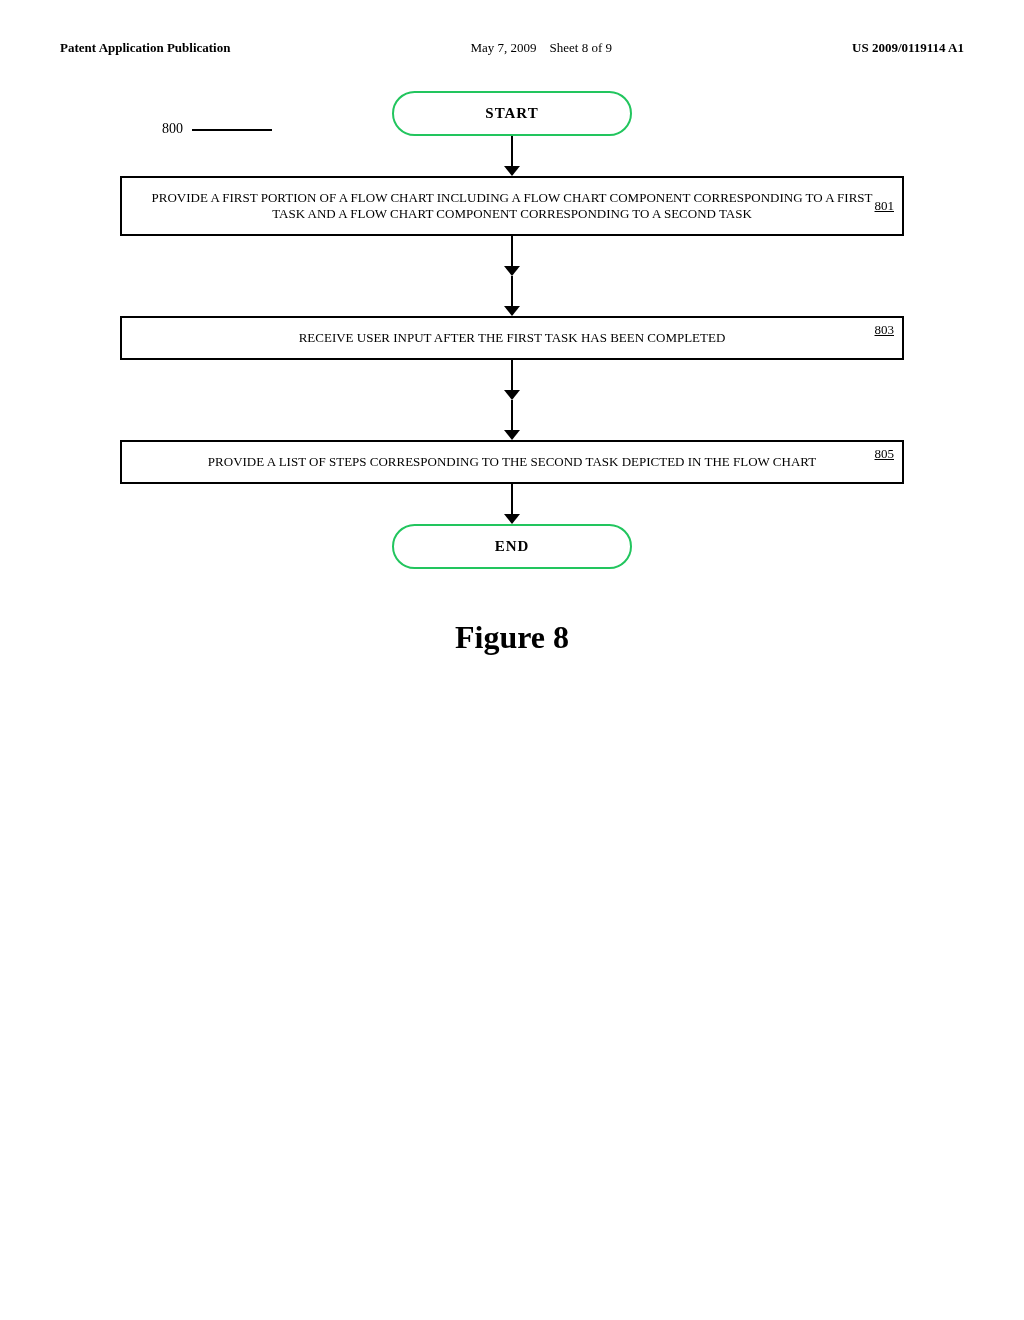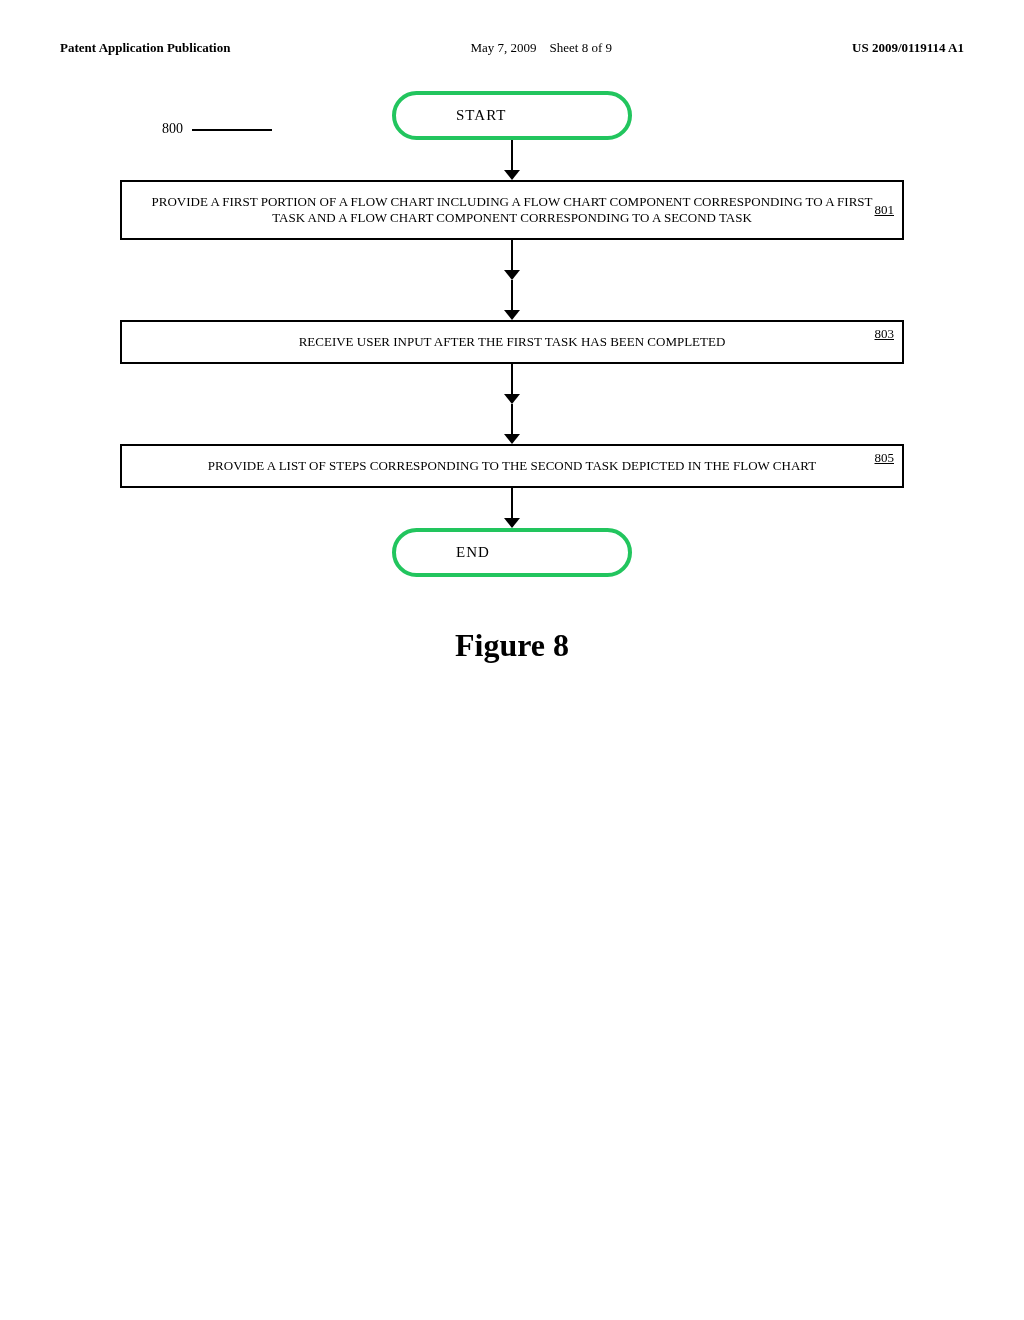--- a/index.html
+++ b/index.html
@@ -58,26 +58,26 @@
       width: 0;
       height: 0;
       border-left: 8px solid transparent;
       border-right: 8px solid transparent;
       border-top: 10px solid #000;
       margin: 0 auto;
     }
 
     
     .terminal-box {
-      border: 4px solid #22c55e;
+      border: 2px solid #22c55e;
       border-radius: 40px;
       padding: 12px 60px;
-      text-align: left;
+      text-align: center;
       font-size: 15px;
-      font-weight: normal;
+      font-weight: bold;
       letter-spacing: 1px;
       background: #fff;
       min-width: 240px;
     }
 
     
     .process-box {
       border: 2px solid #000;
       padding: 12px 18px;
       text-align: center;

